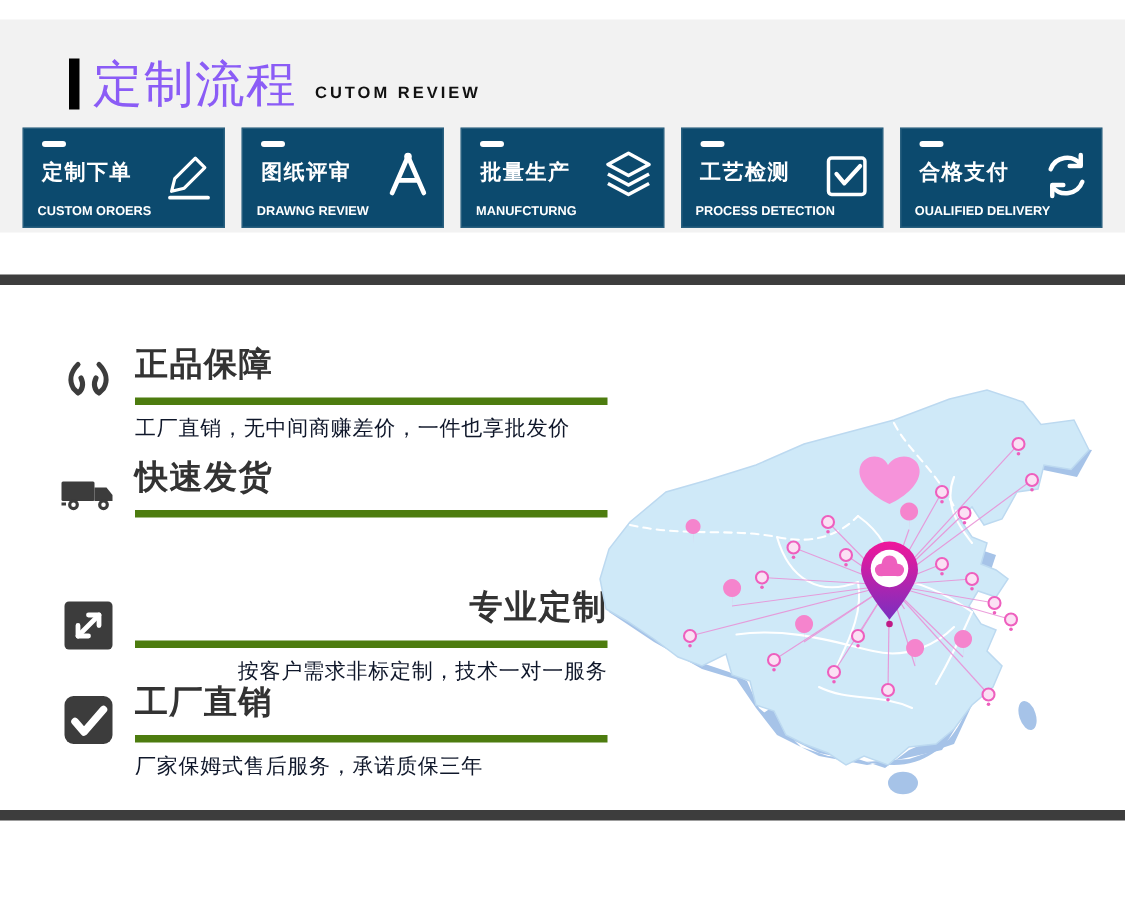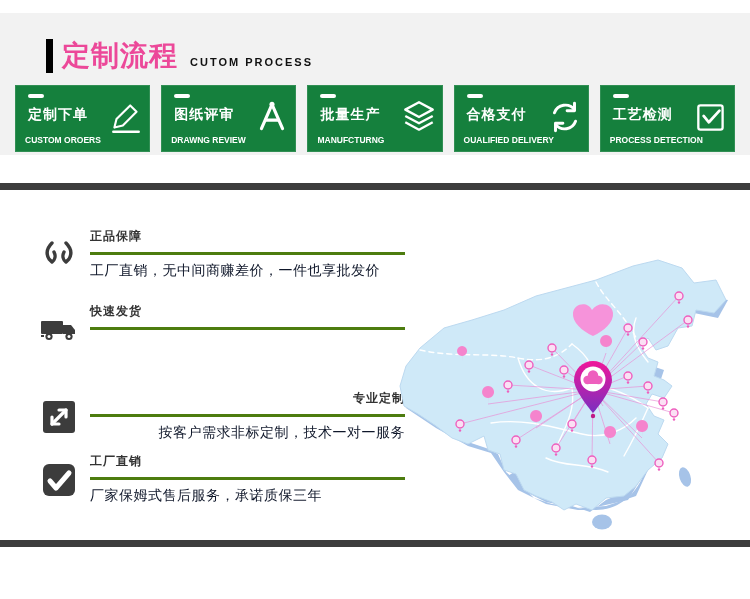--- a/index.html
+++ b/index.html
@@ -3,55 +3,55 @@
 <meta charset="utf-8">
 <style>
   html,body{margin:0;padding:0;}
   body{font-family:"Liberation Sans","DejaVu Sans",sans-serif;}
   .screen{position:relative;width:750px;height:599px;background:#ffffff;overflow:hidden;}
   .gray-band{position:absolute;left:0;top:13px;width:750px;height:142px;background:#f2f2f2;}
 
   
   .hdr{position:absolute;left:46px;top:38px;height:36px;display:flex;align-items:center;}
   .hdr-bar{width:7px;height:34px;background:#000;margin-right:9px;}
-  .hdr-cn{font-size:28px;font-weight:bold;color:#ec4899;letter-spacing:1px;}
+  .hdr-cn{font-size:33px;font-weight:normal;color:#8b5cf6;letter-spacing:1px;}
   .hdr-en{font-size:11px;font-weight:bold;color:#111;letter-spacing:2px;margin-left:12px;margin-top:12px;}
 
   
   .steps{position:absolute;left:15px;top:85px;width:720px;display:flex;gap:11px;}
-  .step{position:relative;flex:1;height:67px;background:#15803d;box-shadow:inset 0 0 0 1px rgba(255,255,255,.12);}
+  .step{position:relative;flex:1;height:67px;background:#0c4a6e;box-shadow:inset 0 0 0 1px rgba(255,255,255,.12);}
   .step .dash{position:absolute;left:13px;top:9px;width:16px;height:4px;background:#fff;border-radius:2px;}
   .step .cn{position:absolute;left:13px;top:21px;font-size:14px;font-weight:bold;color:#fff;letter-spacing:1px;}
   .step .en{position:absolute;left:10px;bottom:7px;right:2px;font-size:8.5px;font-weight:bold;color:#fff;white-space:nowrap;}
   .step .ic{position:absolute;right:5px;top:13px;width:38px;height:38px;}
 
   
   .bar-top{position:absolute;left:0;top:183px;width:750px;height:7px;background:#3d3d3d;}
   .bar-bottom{position:absolute;left:0;top:540px;width:750px;height:7px;background:#3d3d3d;}
 
   
   .feature{position:absolute;left:38px;width:380px;}
   .f0{top:224px;}.f1{top:299px;}.f2{top:386px;text-align:right;}.f3{top:449px;}
   .feature .fic{position:absolute;left:0;top:10px;width:42px;height:42px;}
   .feature .ftxt{margin-left:52px;width:315px;}
-  .feature .ftitle{font-size:12px;font-weight:600;color:#333;padding:4px 0 7px 0;border-bottom:3px solid #4d7c0f;letter-spacing:1px;}
+  .feature .ftitle{font-size:22px;font-weight:600;color:#333;padding:4px 0 7px 0;border-bottom:5px solid #4d7c0f;letter-spacing:1px;}
   .feature .fdesc{font-size:14px;color:#0f172a;padding-top:7px;white-space:nowrap;letter-spacing:0.5px;}
 
   .map-wrap{position:absolute;left:396px;top:258px;width:352px;height:282px;}
 </style>
 </head>
 <body>
 
 <div class="screen">
   <div class="gray-band"></div>
 
   <div class="hdr">
     <div class="hdr-bar"></div>
     <div class="hdr-cn">定制流程</div>
-    <div class="hdr-en">CUTOM PROCESS</div>
+    <div class="hdr-en">CUTOM REVIEW</div>
   </div>
 
   <div class="steps">
 
     <div class="step">
       <div class="dash"></div>
       <div class="cn">定制下单</div>
       <div class="en">CUSTOM OROERS</div>
       <svg class="ic" viewBox="0 0 36 36">
         <path d="M22,7 l6,6 -13,13 -8,2 2,-8 z" fill="none" stroke="#fff" stroke-width="2" stroke-linejoin="round"></path>
@@ -71,42 +71,42 @@
     </div>
 
     <div class="step">
       <div class="dash"></div>
       <div class="cn">批量生产</div>
       <div class="en">MANUFCTURNG</div>
       <svg class="ic" viewBox="0 0 36 36">
         <path d="M18,4 L31,11 18,18 5,11 Z" fill="none" stroke="#fff" stroke-width="2.2" stroke-linejoin="round"></path>
         <path d="M5,17 L18,24 31,17" fill="none" stroke="#fff" stroke-width="2.2" stroke-linejoin="round"></path>
         <path d="M5,23 L18,30 31,23" fill="none" stroke="#fff" stroke-width="2.2" stroke-linejoin="round"></path>
+      </svg>
+    </div>
+
+    <div class="step">
+      <div class="dash"></div>
+      <div class="cn">工艺检测</div>
+      <div class="en">PROCESS DETECTION</div>
+      <svg class="ic" viewBox="0 0 36 36">
+        <rect x="6" y="7" width="23" height="23" rx="2" fill="none" stroke="#fff" stroke-width="2.2"></rect>
+        <path d="M11,17 l5,6 10,-11" fill="none" stroke="#fff" stroke-width="2.6" stroke-linecap="round" stroke-linejoin="round"></path>
       </svg>
     </div>
 
     <div class="step">
       <div class="dash"></div>
       <div class="cn">合格支付</div>
       <div class="en">OUALIFIED DELIVERY</div>
       <svg class="ic" viewBox="0 0 36 36">
         <path d="M8,14 A11,11 0 0 1 27,11" fill="none" stroke="#fff" stroke-width="2.8" stroke-linecap="round"></path>
         <path d="M27,5 v7 h-7" fill="none" stroke="#fff" stroke-width="2.8" stroke-linecap="round" stroke-linejoin="round"></path>
         <path d="M28,22 A11,11 0 0 1 9,25" fill="none" stroke="#fff" stroke-width="2.8" stroke-linecap="round"></path>
         <path d="M9,31 v-7 h7" fill="none" stroke="#fff" stroke-width="2.8" stroke-linecap="round" stroke-linejoin="round"></path>
-      </svg>
-    </div>
-
-    <div class="step">
-      <div class="dash"></div>
-      <div class="cn">工艺检测</div>
-      <div class="en">PROCESS DETECTION</div>
-      <svg class="ic" viewBox="0 0 36 36">
-        <rect x="6" y="7" width="23" height="23" rx="2" fill="none" stroke="#fff" stroke-width="2.2"></rect>
-        <path d="M11,17 l5,6 10,-11" fill="none" stroke="#fff" stroke-width="2.6" stroke-linecap="round" stroke-linejoin="round"></path>
       </svg>
     </div>
 
   </div>
 
   <div class="bar-top"></div>
   <div class="bar-bottom"></div>
 
   <div class="feature f0">
     <svg class="fic" viewBox="0 0 42 42">

